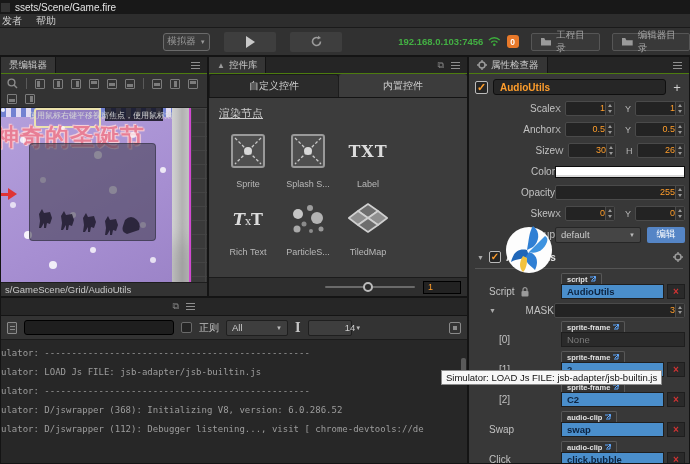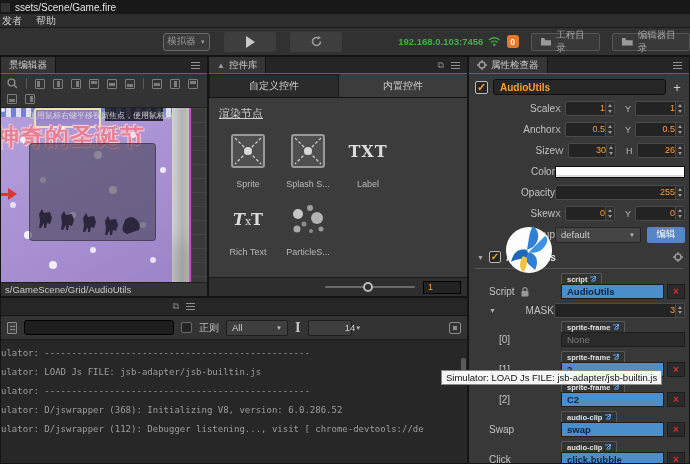--- a/index.html
+++ b/index.html
@@ -356,20 +356,33 @@
                 <circle cx="20" cy="6" r="3" fill="#9d9d9d"></circle>
               <circle cx="27" cy="16" r="6" fill="#b3b3b3"></circle>
                 <circle cx="14" cy="22" r="2.5" fill="#8b8b8b"></circle>
               <circle cx="7" cy="27" r="3.5" fill="#a9a9a9"></circle>
                 <circle cx="21" cy="29" r="2" fill="#8b8b8b"></circle>
               <circle cx="31" cy="27" r="2.5" fill="#999"></circle>
             </svg>
           </div>
           <div class="wlabel">ParticleS...</div>
         </div>
+        <div class="witem">
+          <div class="wicon">
+            <svg width="40" height="34" viewBox="0 0 40 34">
+              <g stroke="#d0d0d0" stroke-width="1.6" stroke-linejoin="round">
+                <path d="M20 2 L30 9 L20 16 L10 9 Z" fill="#6e6e6e"></path>
+                <path d="M10 9 L20 16 L10 23 L0.8 16 Z" fill="#8f8f8f"></path>
+                <path d="M30 9 L39.2 16 L30 23 L20 16 Z" fill="#8f8f8f"></path>
+                <path d="M20 16 L30 23 L20 30 L10 23 Z" fill="#6e6e6e"></path>
+              </g>
+            </svg>
+          </div>
+          <div class="wlabel">TiledMap</div>
+        </div>
       </div>
     </div>
     <div class="wfooter">
       <div class="slider">
           <div class="knob"></div>
         </div>
       <div class="zoombox">1</div>
     </div>
   </div>
 

